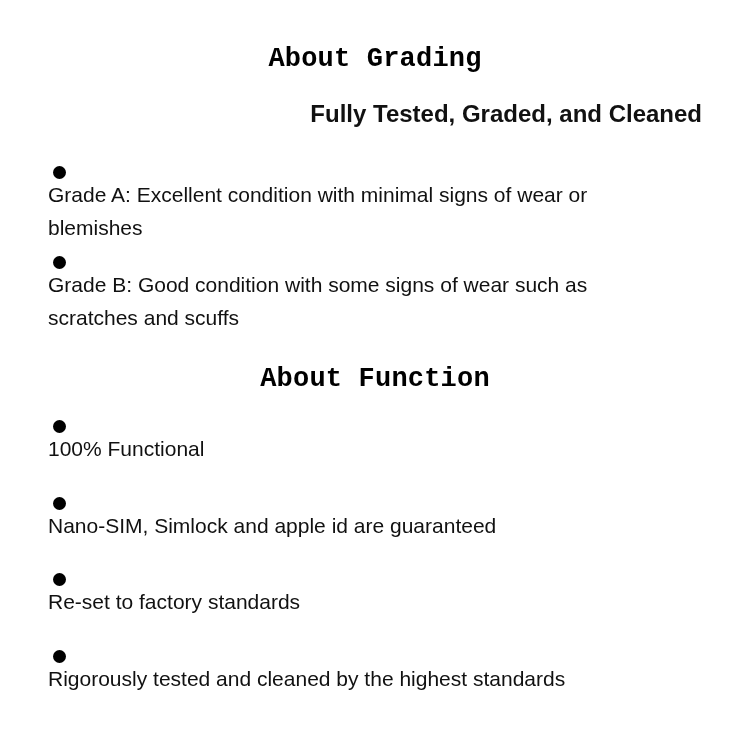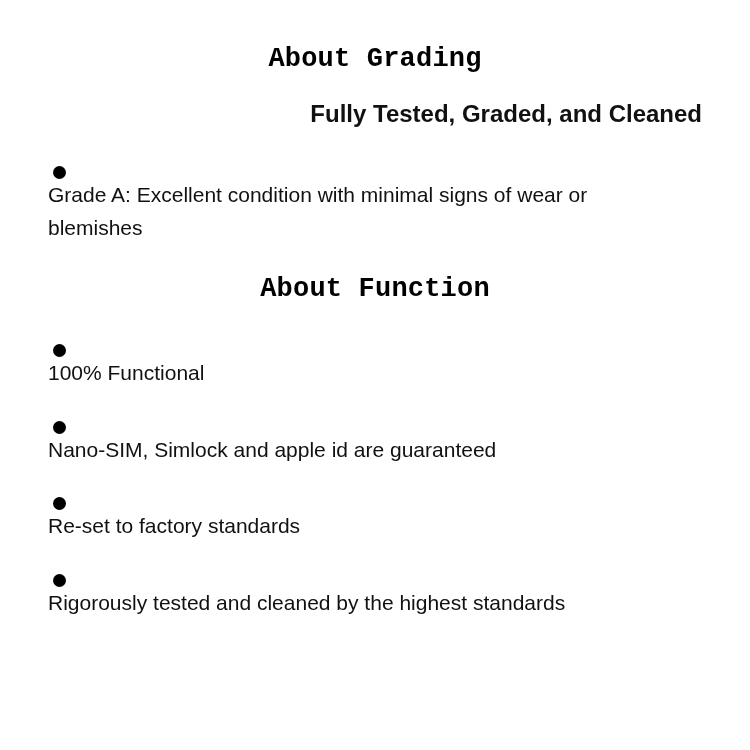--- a/index.html
+++ b/index.html
@@ -39,21 +39,21 @@
   }
   ul.bullets {
     list-style: none;
     margin: 0;
     padding: 0;
   }
   ul.grading-list {
     margin-top: 28px;
   }
   ul.function-list {
-    margin-top: 30px;
+    margin-top: 16px;
   }
   ul.bullets li {
     display: flex;
     align-items: flex-start;
     font-size: 21px;
     line-height: 1.55;
     color: #111111;
     flex-direction: column;
   }
   ul.grading-list li {
@@ -88,20 +88,24 @@
 
   <h1 class="section-title">About Grading</h1>
 
   <p class="subtitle">Fully Tested, Graded, and Cleaned</p>
 
   <ul class="bullets grading-list">
     <li>
       <span class="dot"></span>
       <span class="bullet-text">Grade A: Excellent condition with minimal signs of wear or blemishes</span>
     </li>
+    <li>
+      <span class="dot"></span>
+      <span class="bullet-text">Grade B: Good condition with some signs of wear such as scratches and scuffs</span>
+    </li>
   </ul>
 
   <h1 class="section-title function-heading">About Function</h1>
 
   <ul class="bullets function-list">
     <li>
       <span class="dot"></span>
       <span class="bullet-text">100% Functional</span>
     </li>
     <li>

